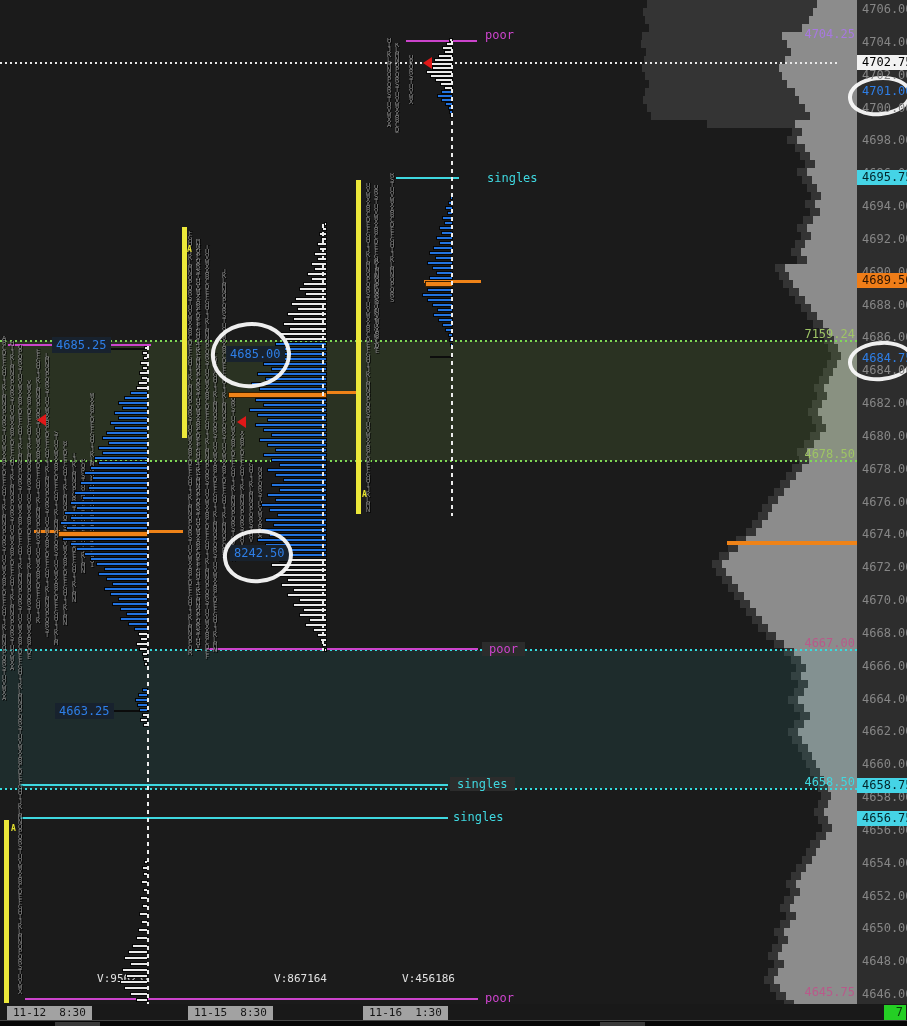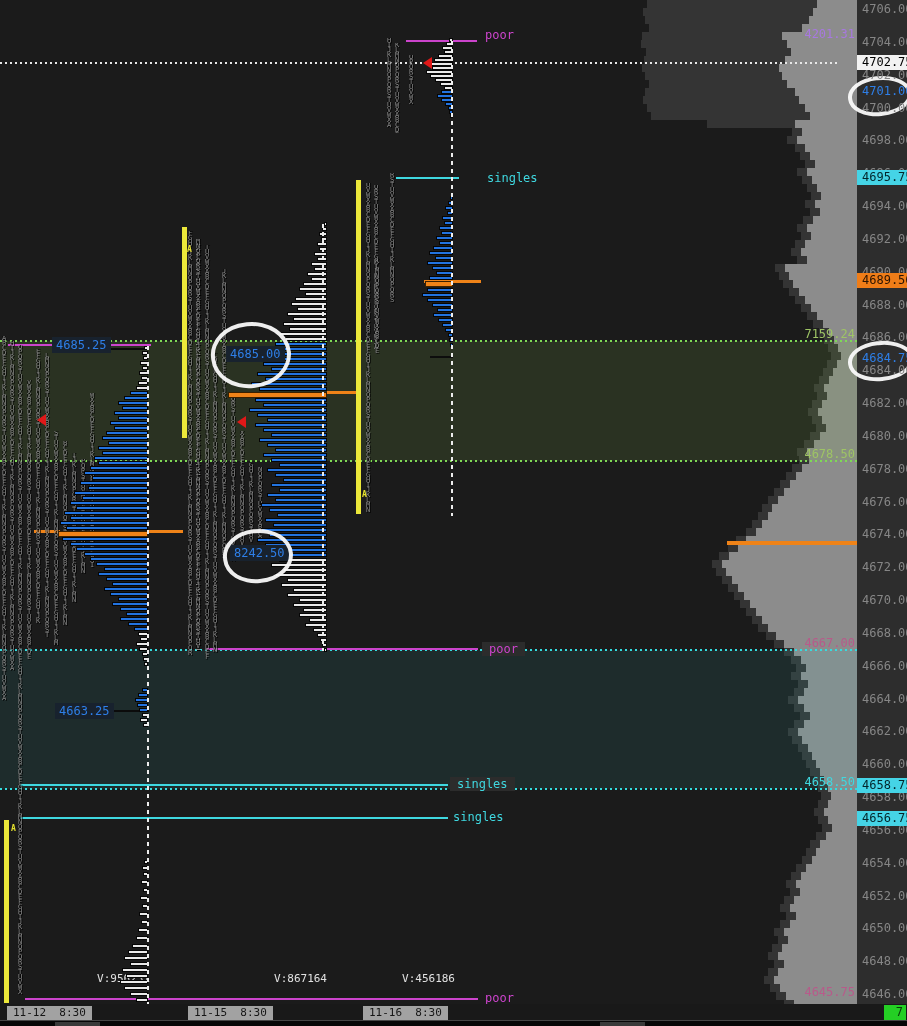--- a/index.html
+++ b/index.html
@@ -623,21 +623,21 @@
       <div class="axlab" style="top: 921.335px; left: 862px;">4650.00</div>
       <div class="axlab" style="top: 954.169px; left: 862px;">4648.00</div>
       <div class="axlab" style="top: 987.002px; left: 862px;">4646.00</div>
       <div class="axspec" style="top: 55.3543px; background: rgb(242, 242, 242); color: rgb(0, 0, 0);">4702.75</div>
       <div class="axspec" style="top: 84.0835px; background: transparent; color: rgb(46, 127, 232);">4701.00</div>
       <div class="axspec" style="top: 170.271px; background: rgb(69, 212, 230); color: rgb(3, 38, 43);">4695.75</div>
       <div class="axspec" style="top: 272.876px; background: rgb(239, 125, 24); color: rgb(43, 20, 2);">4689.50</div>
       <div class="axspec" style="top: 350.855px; background: transparent; color: rgb(46, 127, 232);">4684.75</div>
       <div class="axspec" style="top: 777.689px; background: rgb(69, 212, 230); color: rgb(3, 38, 43);">4658.75</div>
       <div class="axspec" style="top: 810.522px; background: rgb(69, 212, 230); color: rgb(3, 38, 43);">4656.75</div>
-      <div class="ovlab" style="top: 27px; color: rgb(168, 120, 224);">4201.31</div>
+      <div class="ovlab" style="top: 27px; color: rgb(168, 120, 224);">4704.25</div>
       <div class="ovlab" style="top: 327px; color: rgb(158, 196, 101);">7159.24</div>
       <div class="ovlab" style="top: 447px; color: rgb(158, 196, 101);">4678.50</div>
       <div class="ovlab" style="top: 636px; color: rgb(184, 90, 138);">4667.00</div>
       <div class="ovlab" style="top: 775px; color: rgb(63, 216, 224);">4658.50</div>
       <div class="ovlab" style="top: 985px; color: rgb(184, 90, 138);">4645.75</div>
       <div class="circle" style="left: 211px; top: 322px; width: 72px; height: 58px; transform: rotate(-6deg);"></div>
       <div class="circle" style="left: 223px; top: 529px; width: 62px; height: 46px; transform: rotate(-6deg);"></div>
       <div class="circle" style="left: 848px; top: 76px; width: 56px; height: 32px; transform: rotate(-6deg);"></div>
       <div class="circle" style="left: 848px; top: 341px; width: 58px; height: 32px; transform: rotate(-6deg);"></div>
     </div>
@@ -666,20 +666,20 @@
   </div>
   <div class="stats" style="right:452px;top:945px;">
     <div>V:456186</div>
     <div>Rng:28.75</div>
     
   </div>
 
   <div class="datebar"></div>
   <span class="datebox" style="left:7px;">11-12  8:30</span>
   <span class="datebox" style="left:188px;">11-15  8:30</span>
-  <span class="datebox" style="left:363px;">11-16  8:30</span>
+  <span class="datebox" style="left:363px;">11-16  1:30</span>
   <div class="scrollbar">
     <div class="scrollseg" style="left:55px;width:45px;"></div>
     <div class="scrollseg" style="left:600px;width:45px;"></div>
   </div>
   <div class="badge">7</div>
 
 </div>
 
 </body></html>

